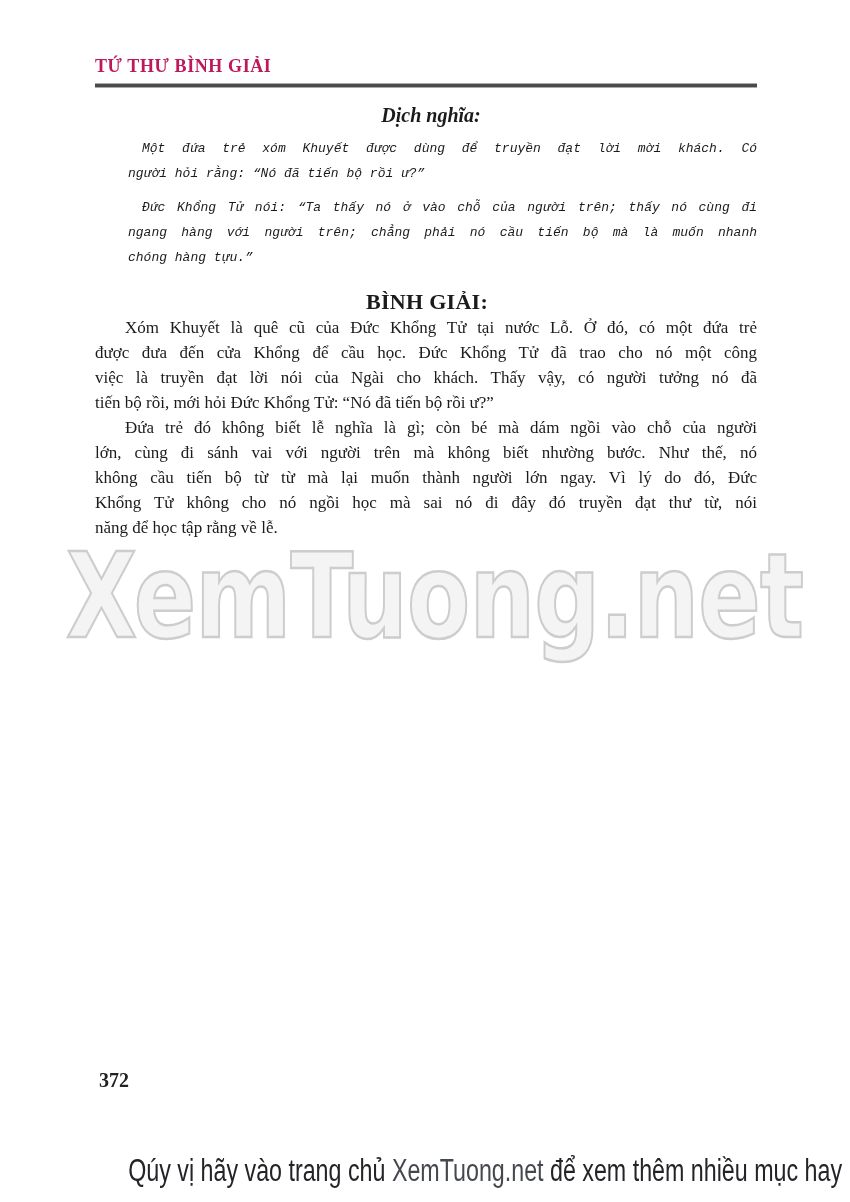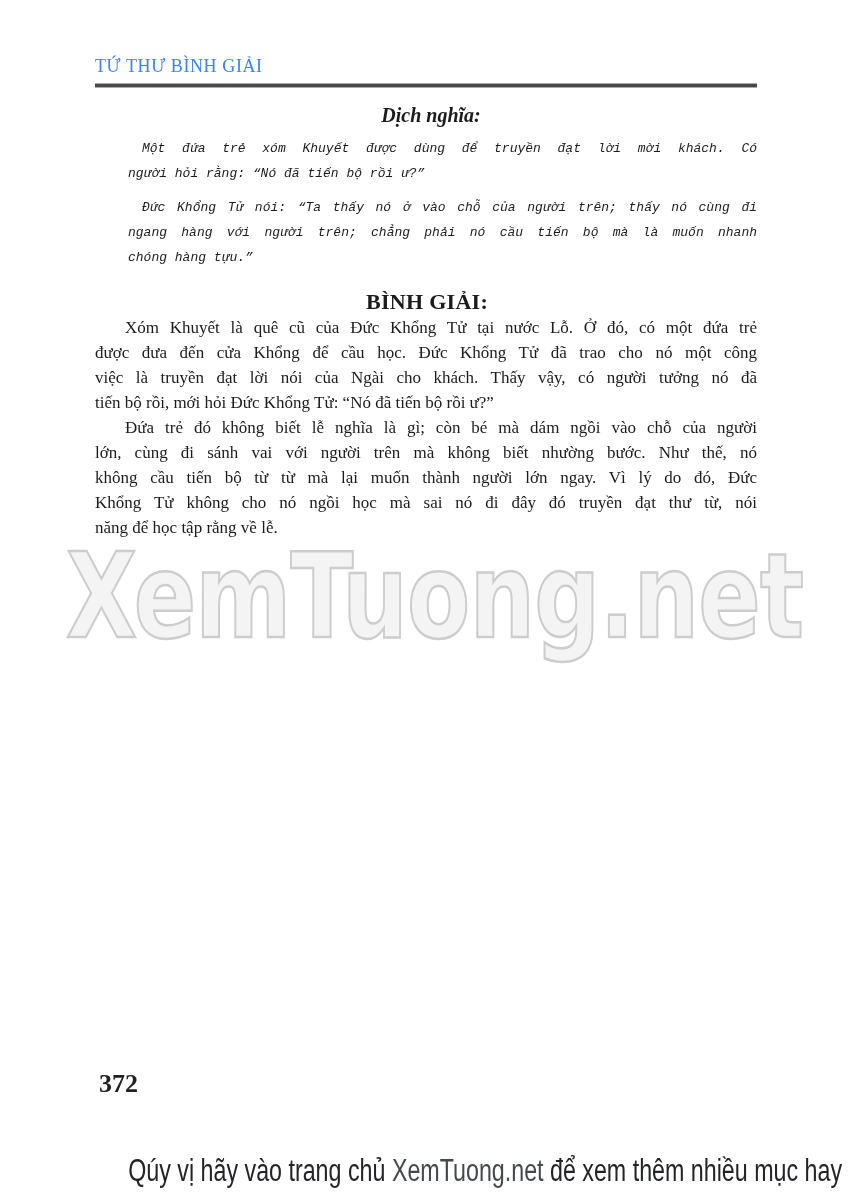--- a/index.html
+++ b/index.html
@@ -15,23 +15,23 @@
 
   .content {
     position: absolute;
     left: 95px; top: 0;
     width: 662px;
   }
 
   .running-head {
     margin-top: 56px;
     font-size: 18px;
-    font-weight: normal;
+    font-weight: bold;
     letter-spacing: 0.6px;
-    color: #3b82f6;
+    color: #be185d;
   }
   .rule {
     margin-top: 6px;
     height: 5px;
     background: linear-gradient(to bottom, #ababab 0 1px, #4a4a4a 1px 4px, #ababab 4px 5px);
   }
 
   h2 { padding: 0; text-align: center; }
   .dich-heading {
     margin: 15px 0 0 10px;
@@ -83,21 +83,21 @@
     color: #f4f4f4;
     -webkit-text-stroke: 2.5px #cdcdcd;
     transform: scaleX(0.78);
     transform-origin: left top;
   }
 
   .page-number {
     position: absolute;
     left: 99px;
     top: 1069px;
-    font-size: 26px;
+    font-size: 20px;
     font-weight: bold;
     color: #222;
     text-align: right;
   }
 
   .footer {
     position: absolute;
     left: 0; right: 0;
     top: 1150px;
     text-align: center;

